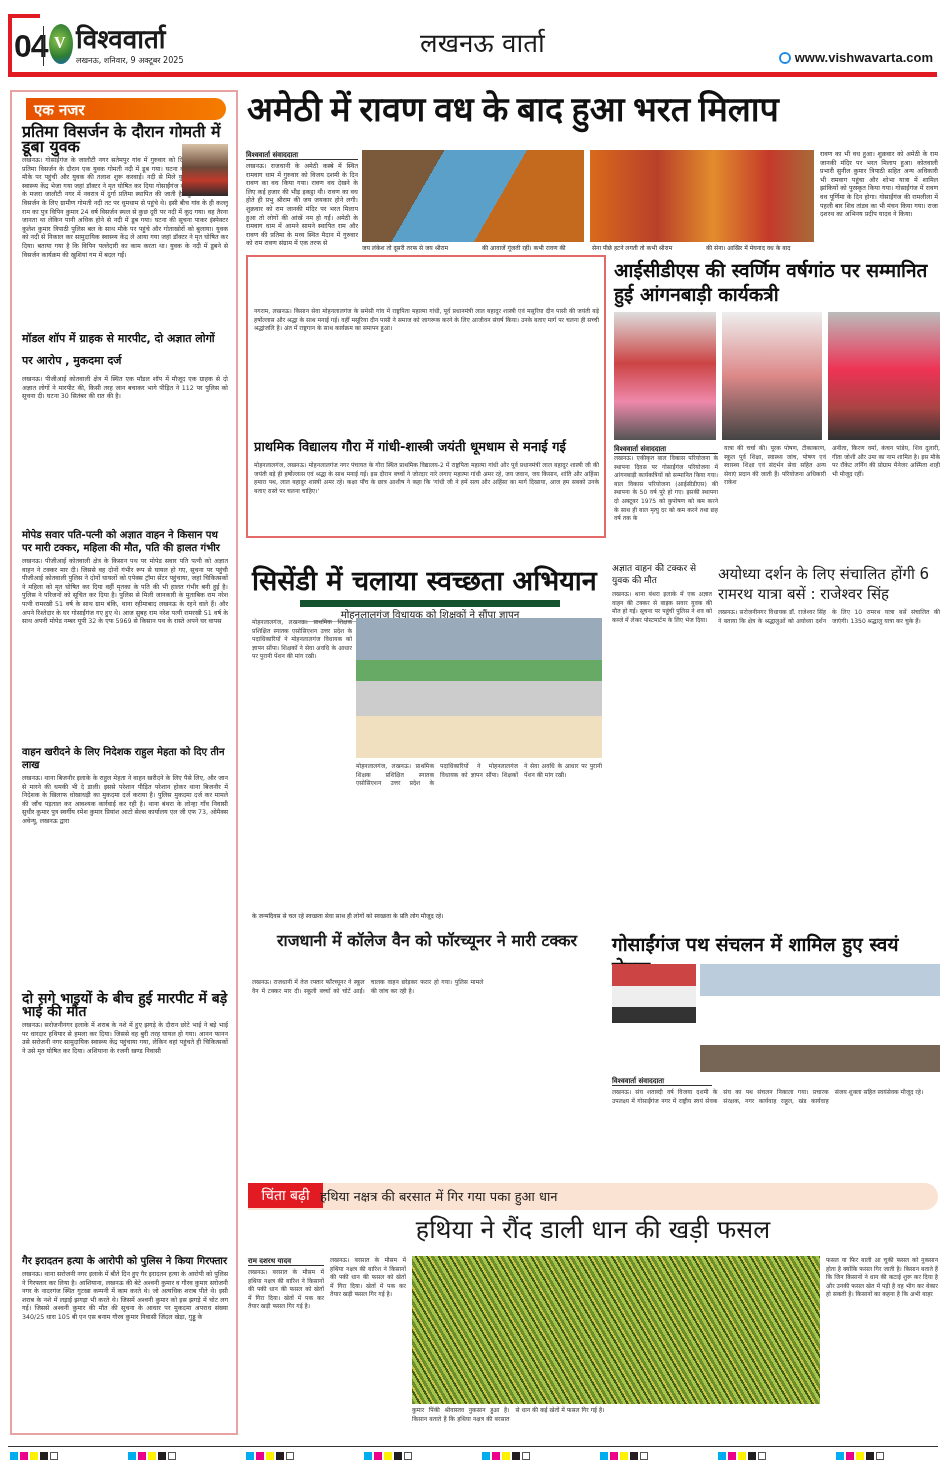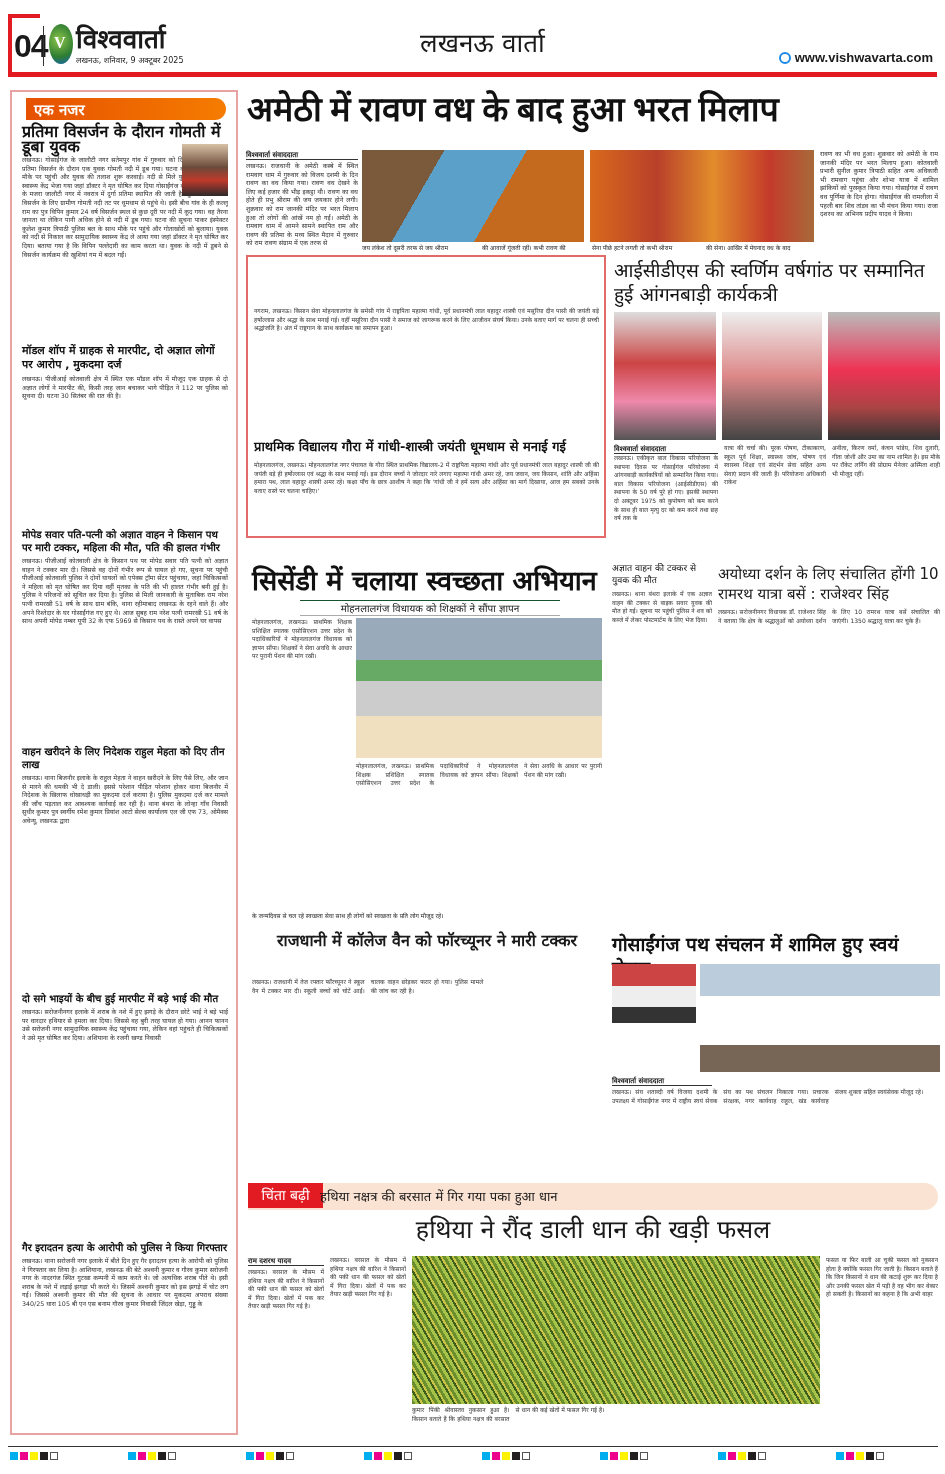--- a/index.html
+++ b/index.html
@@ -45,27 +45,27 @@
 <div class="section">लखनऊ वार्ता</div>
 <div class="web"><i></i><span>www.vishwavarta.com</span></div>
 <div class="hdr-line"></div>
 
 <div class="col-left">
  <div class="eknazar">एक नजर</div>
  <div class="abs" style="left:10px;top:32px;width:206px">
   <div class="ttl" style="font-size:16px;line-height:15px">प्रतिमा विसर्जन के दौरान गोमती में डूबा युवक</div>
   <div class="photo" style="left:160px;top:20px;width:46px;height:52px;background:linear-gradient(#d8c2a6,#6b4a3a 45%,#c0392b 70%,#2b2b2b)"></div>
   <div class="body" style="margin-top:2px;height:172px;overflow:hidden;padding-right:0">लखनऊ। गोसाईंगंज के जालौटी नगर सतेमपुर गांव में गुरुवार को दिन में तीन बजे दुर्गा प्रतिमा विसर्जन के दौरान एक युवक गोमती नदी में डूब गया। घटना की सूचना पर पुलिस मौके पर पहुंची और युवक की तलाश शुरू करवाई। नदी से मिले युवक को सामुदायिक स्वास्थ्य केंद्र भेजा गया जहां डॉक्टर ने मृत घोषित कर दिया गोसाईंगंज की गांवसभा सतेमपुर के मजरा जालौटी नगर में नवरात्र में दुर्गा प्रतिमा स्थापित की जाती है। गुरुवार को प्रतिमा विसर्जन के लिए ग्रामीण गोमती नदी तट पर धूमधाम से पहुंचे थे। इसी बीच गांव के ही कल्लू राम का पुत्र विपिन कुमार 24 वर्ष विसर्जन स्थल से कुछ दूरी पर नदी में कूद गया। वह तैरना जानता था लेकिन पानी अधिक होने से नदी में डूब गया। घटना की सूचना पाकर इंस्पेक्टर कुलेश कुमार त्रिपाठी पुलिस बल के साथ मौके पर पहुंचे और गोताखोरों को बुलाया। युवक को नदी से निकाल कर सामुदायिक स्वास्थ्य केंद्र ले आया गया जहां डॉक्टर ने मृत घोषित कर दिया। बताया गया है कि विपिन पल्लेदारी का काम करता था। युवक के नदी में डूबने से विसर्जन कार्यक्रम की खुशियां गम में बदल गईं।</div>
-  <div class="ttl" style="font-size:11px;line-height:14px;margin-top:16px">मॉडल शॉप में ग्राहक से मारपीट, दो अज्ञात लोगों पर आरोप , मुकदमा दर्ज</div>
+  <div class="ttl" style="font-size:11px;line-height:22px;margin-top:0">मॉडल शॉप में ग्राहक से मारपीट, दो अज्ञात लोगों पर आरोप , मुकदमा दर्ज</div>
   <div class="body" style="margin-top:3px;height:150px;overflow:hidden">लखनऊ। पीजीआई कोतवाली क्षेत्र में स्थित एक मॉडल शॉप में मौजूद एक ग्राहक से दो अज्ञात लोगों ने मारपीट की, किसी तरह जान बचाकर भागे पीड़ित ने 112 पर पुलिस को सूचना दी। घटना 30 सितंबर की रात की है।</div>
   <div class="ttl" style="font-size:10px;line-height:13px;margin-top:3px">मोपेड सवार पति-पत्नी को अज्ञात वाहन ने किसान पथ पर मारी टक्कर, महिला की मौत, पति की हालत गंभीर</div>
   <div class="body" style="margin-top:3px;height:185px;overflow:hidden">लखनऊ। पीजीआई कोतवाली क्षेत्र के किसान पथ पर मोपेड सवार पति पत्नी को अज्ञात वाहन ने टक्कर मार दी। जिससे वह दोनों गंभीर रूप से घायल हो गए, सूचना पर पहुंची पीजीआई कोतवाली पुलिस ने दोनों घायलों को एपेक्स ट्रॉमा सेंटर पहुंचाया, जहां चिकित्सकों ने महिला को मृत घोषित कर दिया वहीं मृतका के पति की भी हालत गंभीर बनी हुई है। पुलिस ने परिजनों को सूचित कर दिया है। पुलिस से मिली जानकारी के मुताबिक राम नरेश पत्नी रामरखी 51 वर्ष के साथ ग्राम बंकि, थाना रहीमाबाद लखनऊ के रहने वाले हैं। और अपने रिश्तेदार के घर गोसाईंगंज गए हुए थे। आज सुबह राम नरेश पत्नी रामरखी 51 वर्ष के साथ अपनी मोपेड नम्बर यूपी 32 के एफ 5969 से किसान पथ के रास्ते अपने घर वापस</div>
   <div class="ttl" style="font-size:10px;line-height:13px;margin-top:3px">वाहन खरीदने के लिए निदेशक राहुल मेहता को दिए तीन लाख</div>
   <div class="body" style="margin-top:3px;height:215px;overflow:hidden">लखनऊ। थाना बिजनौर इलाके के राहुल मेहता ने वाहन खरीदने के लिए पैसे लिए, और जान से मारने की धमकी भी दे डाली। इससे परेशान पीड़ित परेशान होकर थाना बिजनौर में निदेशक के खिलाफ धोखाधड़ी का मुकदमा दर्ज कराया है। पुलिस मुकदमा दर्ज कर मामले की जाँच पड़ताल कर आवश्यक कार्रवाई कर रही है। थाना बंथरा के लोन्हा गाँव निवासी सुधीर कुमार पुत्र स्वर्गीय रमेश कुमार प्रियांश आटो सेल्स कार्यालय एल जी एफ 73, ओमैक्स अवेन्यू, लखनऊ द्वारा</div>
-  <div class="ttl" style="font-size:10px;line-height:13px;margin-top:3px">दो सगे भाइयों के बीच हुई मारपीट में बड़े भाई की मौत</div>
+  <div class="ttl" style="font-size:14px;line-height:13px;margin-top:3px">दो सगे भाइयों के बीच हुई मारपीट में बड़े भाई की मौत</div>
   <div class="body" style="margin-top:3px;height:230px;overflow:hidden">लखनऊ। सरोजनीनगर इलाके में शराब के नशे में हुए झगड़े के दौरान छोटे भाई ने बड़े भाई पर धारदार हथियार से हमला कर दिया। जिससे वह बुरी तरह घायल हो गया। आनन फानन उसे सरोजनी नगर सामुदायिक स्वास्थ्य केंद्र पहुंचाया गया, लेकिन वहां पहुंचते ही चिकित्सकों ने उसे मृत घोषित कर दिया। अशियाना के रजनी खण्ड निवासी</div>
   <div class="ttl" style="font-size:10px;line-height:13px;margin-top:3px">गैर इरादतन हत्या के आरोपी को पुलिस ने किया गिरफ्तार</div>
   <div class="body" style="margin-top:3px;height:110px;overflow:hidden">लखनऊ। थाना सरोजनी नगर इलाके में बीते दिन हुए गैर इरादतन हत्या के आरोपी को पुलिस ने गिरफ्तार कर लिया है। आशियाना, लखनऊ की बेटे अश्वनी कुमार व गौरव कुमार सरोजनी नगर के नादरगंज स्थित गुटखा कम्पनी में काम करते थे। जो अत्यधिक शराब पीते थे। इसी शराब के नशे में लड़ाई झगड़ा भी करते थे। जिसमें अश्वनी कुमार को इस झगड़े में चोट लग गई। जिससे अश्वनी कुमार की मौत की सूचना के आधार पर मुकदमा अपराध संख्या 340/25 धारा 105 बी एन एस बनाम गौरव कुमार निवासी जिंदल खेड़ा, गुड्डू के</div>
  </div>
 </div>
 
 <div class="abs ttl" style="left:247px;top:90px;width:692px;font-size:34px;line-height:40px;font-family:Liberation Serif, serif">अमेठी में रावण वध के बाद हुआ भरत मिलाप</div>
 <div class="abs" style="left:246px;top:150px;width:112px">
  <div style="font-size:7px;font-weight:bold;border-bottom:1px solid #333;margin-bottom:2px">विश्ववार्ता संवाददाता</div>
  <div class="body" style="height:92px;overflow:hidden">लखनऊ। राजधानी के अमेठी कस्बे में स्थित रामवाग धाम में गुरुवार को विजय दशमी के दिन रावण का वध किया गया। रावण वध देखने के लिए कई हजार की भीड़ इकट्ठा थी। रावण का वध होते ही प्रभु श्रीराम की जय जयकार होने लगी। शुक्रवार को राम जानकी मंदिर पर भरत मिलाप हुआ तो लोगों की आंखें नम हो गईं। अमेठी के रामवाग धाम में आमने सामने स्थापित राम और रावण की प्रतिमा के मध्य स्थित मैदान में गुरुवार को राम रावण संग्राम में एक तरफ से</div>
@@ -77,41 +77,41 @@
 <div class="abs capt" style="left:592px;top:244px">सेना पीछे हटने लगती तो कभी श्रीराम</div>
 <div class="abs capt" style="left:706px;top:244px">की सेना। आखिर में मेघनाद वध के बाद</div>
 <div class="abs body" style="left:820px;top:150px;width:118px;height:102px;overflow:hidden">रावण का भी वध हुआ। शुक्रवार को अमेठी के राम जानकी मंदिर पर भरत मिलाप हुआ। कोतवाली प्रभारी सुनील कुमार त्रिपाठी सहित अन्य अधिकारी भी रामवाग पहुंचा और शोभा यात्रा में शामिल झांकियों को पुरस्कृत किया गया। गोसाईंगंज में रावण वध पूर्णिमा के दिन होगा। गोसाईंगंज की रामलीला में पहली बार शिव तांडव का भी मंचन किया गया। राजा दशरथ का अभिनय प्रदीप यादव ने किया।</div>
 
 <div class="box-red" style="left:246px;top:255px;width:360px;height:283px">
  <div class="body" style="position:absolute;left:6px;top:50px;width:345px;height:120px;overflow:hidden;font-size:6px">नगराम, लखनऊ। किसान सेवा मोहनलालगंज के समेसी गांव में राष्ट्रपिता महात्मा गांधी, पूर्व प्रधानमंत्री लाल बहादुर शास्त्री एवं मसूरिया दीन पासी की जयंती बड़े हर्षोल्लास और श्रद्धा के साथ मनाई गई। वहीं मसूरिया दीन पासी ने समाज को जागरूक करने के लिए आजीवन संघर्ष किया। उनके बताए मार्ग पर चलना ही सच्ची श्रद्धांजलि है। अंत में राष्ट्रगान के साथ कार्यक्रम का समापन हुआ।</div>
  <div class="ttl" style="position:absolute;left:6px;top:182px;width:345px;font-size:13px;line-height:16px">प्राथमिक विद्यालय गौरा में गांधी-शास्त्री जयंती धूमधाम से मनाई गई</div>
  <div class="body" style="position:absolute;left:6px;top:204px;width:345px;height:72px;overflow:hidden;font-size:6px">मोहनलालगंज, लखनऊ। मोहनलालगंज नगर पंचायत के गौरा स्थित प्राथमिक विद्यालय-2 में राष्ट्रपिता महात्मा गांधी और पूर्व प्रधानमंत्री लाल बहादुर शास्त्री जी की जयंती बड़े ही हर्षोल्लास एवं श्रद्धा के साथ मनाई गई। इस दौरान बच्चों ने जोरदार नारे लगाए महात्मा गांधी अमर रहे, जय जवान, जय किसान, शांति और अहिंसा हमारा पथ, लाल बहादुर शास्त्री अमर रहे। कक्षा पाँच के छात्र आशीष ने कहा कि 'गांधी जी ने हमें सत्य और अहिंसा का मार्ग दिखाया, आज हम सबको उनके बताए रास्ते पर चलना चाहिए।'</div>
 </div>
 
-<div class="abs ttl" style="left:614px;top:258px;width:326px;font-size:19px;line-height:24px;font-weight:normal;color:#111">आईसीडीएस की स्वर्णिम वर्षगांठ पर सम्मानित हुई आंगनबाड़ी कार्यकत्री</div>
+<div class="abs ttl" style="left:614px;top:258px;width:326px;font-size:19px;line-height:24px;font-weight:bold;color:#111">आईसीडीएस की स्वर्णिम वर्षगांठ पर सम्मानित हुई आंगनबाड़ी कार्यकत्री</div>
 <div class="photo" style="left:614px;top:312px;width:102px;height:128px;background:linear-gradient(#ddd,#c44 40%,#e8a 70%,#555)"></div>
 <div class="photo" style="left:722px;top:312px;width:100px;height:128px;background:linear-gradient(#eee,#d88 50%,#444)"></div>
 <div class="photo" style="left:828px;top:312px;width:112px;height:128px;background:linear-gradient(#bbb,#e35 45%,#a44 75%,#333)"></div>
 <div class="abs" style="left:614px;top:444px;width:104px">
  <div style="font-size:7px;font-weight:bold;border-bottom:1px solid #333">विश्ववार्ता संवाददाता</div>
  <div class="body" style="height:88px;overflow:hidden;font-size:6px">लखनऊ। एकीकृत बाल विकास परियोजना के स्थापना दिवस पर गोसाईंगंज परियोजना में आंगनबाड़ी कार्यकत्रियों को सम्मानित किया गया। बाल विकास परियोजना (आईसीडीएस) की स्थापना के 50 वर्ष पूरे हो गए। इसकी स्थापना दो अक्टूबर 1975 को कुपोषण को कम करने के साथ ही बाल मृत्यु दर को कम करने तथा छह वर्ष तक के</div>
 </div>
 <div class="abs body" style="left:724px;top:444px;width:102px;height:96px;overflow:hidden;font-size:6px">यात्रा की चर्चा की। पूरक पोषण, टीकाकरण, स्कूल पूर्व शिक्षा, स्वास्थ्य जांच, पोषण एवं स्वास्थ्य शिक्षा एवं संदर्भन सेवा सहित अन्य सेवाएं प्रदान की जाती हैं। परियोजना अधिकारी राकेश</div>
 <div class="abs body" style="left:832px;top:444px;width:108px;height:96px;overflow:hidden;font-size:6px">अनीता, किरण वर्मा, कंचन पांडेय, शिव दुलारी, गीता जोशी और उमा का नाम शामिल है। इस मौके पर रॉकेट लर्निंग की प्रोग्राम मैनेजर अस्मिता शाही भी मौजूद रहीं।</div>
 
 <div class="abs ttl" style="left:252px;top:568px;width:350px;font-size:27px;line-height:26px">सिसेंडी में चलाया स्वच्छता अभियान</div>
-<div class="abs" style="left:300px;top:600px;width:260px;text-align:center;font-size:10px;border-top:1px solid #14532d;border-bottom:1px solid #aaa">मोहनलालगंज विधायक को शिक्षकों ने सौंपा ज्ञापन</div>
+<div class="abs" style="left:300px;top:600px;width:260px;text-align:center;font-size:10px;border-top:7px solid #14532d;border-bottom:1px solid #aaa">मोहनलालगंज विधायक को शिक्षकों ने सौंपा ज्ञापन</div>
 <div class="abs body" style="left:252px;top:618px;width:100px;height:290px;overflow:hidden;font-size:6px">मोहनलालगंज, लखनऊ। प्राथमिक शिक्षक प्रशिक्षित स्नातक एसोसिएशन उत्तर प्रदेश के पदाधिकारियों ने मोहनलालगंज विधायक को ज्ञापन सौंपा। शिक्षकों ने सेवा अवधि के आधार पर पुरानी पेंशन की मांग रखी।</div>
 <div class="photo" style="left:356px;top:618px;width:246px;height:140px;background:linear-gradient(#9ab 0 30%,#6a6 30% 45%,#ccc 45% 70%,#f0e0c0 70%)"></div>
 <div class="abs body" style="left:356px;top:762px;width:246px;height:150px;overflow:hidden;font-size:6px;column-count:3;column-gap:6px">मोहनलालगंज, लखनऊ। प्राथमिक शिक्षक प्रशिक्षित स्नातक एसोसिएशन उत्तर प्रदेश के पदाधिकारियों ने मोहनलालगंज विधायक को ज्ञापन सौंपा। शिक्षकों ने सेवा अवधि के आधार पर पुरानी पेंशन की मांग रखी।</div>
 <div class="abs capt" style="left:252px;top:912px;width:350px">के जन्मदिवस से चल रहे स्वच्छता सेवा साथ ही लोगों को स्वच्छता के प्रति लोग मौजूद रहे।</div>
 
 <div class="abs ttl" style="left:612px;top:562px;width:100px;font-size:9px;line-height:12px;font-weight:normal">अज्ञात वाहन की टक्कर से युवक की मौत</div>
 <div class="abs body" style="left:612px;top:590px;width:100px;height:325px;overflow:hidden;font-size:6px">लखनऊ। थाना बंथरा इलाके में एक अज्ञात वाहन की टक्कर से बाइक सवार युवक की मौत हो गई। सूचना पर पहुंची पुलिस ने शव को कब्जे में लेकर पोस्टमार्टम के लिए भेज दिया।</div>
-<div class="abs" style="left:718px;top:564px;width:222px;font-size:15px;line-height:20px">अयोध्या दर्शन के लिए संचालित होंगी 10 रामरथ यात्रा बसें : राजेश्वर सिंह</div>
+<div class="abs" style="left:718px;top:564px;width:222px;font-size:15px;line-height:20px">अयोध्या दर्शन के लिए संचालित होंगी 6 रामरथ यात्रा बसें : राजेश्वर सिंह</div>
 <div class="abs body" style="left:718px;top:608px;width:222px;height:305px;overflow:hidden;font-size:6px;column-count:2;column-gap:6px">लखनऊ। सरोजनीनगर विधायक डॉ. राजेश्वर सिंह ने बताया कि क्षेत्र के श्रद्धालुओं को अयोध्या दर्शन के लिए 10 रामरथ यात्रा बसें संचालित की जाएंगी। 1350 श्रद्धालु यात्रा कर चुके हैं।</div>
 
 <div class="abs" style="left:252px;top:930px;width:350px;text-align:center;font-size:16px;line-height:21px;font-weight:bold">राजधानी में कॉलेज वैन को फॉरच्यूनर ने मारी टक्कर</div>
 <div class="abs body" style="left:252px;top:978px;width:350px;height:195px;overflow:hidden;font-size:6px;column-count:3;column-gap:6px">लखनऊ। राजधानी में तेज रफ्तार फॉरच्यूनर ने स्कूल वैन में टक्कर मार दी। स्कूली बच्चों को चोटें आईं। चालक वाहन छोड़कर फरार हो गया। पुलिस मामले की जांच कर रही है।</div>
 
 <div class="abs ttl" style="left:612px;top:932px;width:328px;font-size:19px;line-height:24px">गोसाईंगंज पथ संचलन में शामिल हुए स्वयं सेवक</div>
 <div class="photo" style="left:612px;top:964px;width:84px;height:108px;background:linear-gradient(#c44 0 20%,#eee 20% 40%,#333 40% 55%,#fff 55%)"></div>
 <div class="photo" style="left:700px;top:964px;width:240px;height:108px;background:linear-gradient(#bcd 0 30%,#fff 30% 75%,#765 75%)"></div>
 <div class="abs" style="left:612px;top:1076px;width:100px;font-size:7px;font-weight:bold;border-bottom:1px solid #333">विश्ववार्ता संवाददाता</div>
 <div class="abs body" style="left:612px;top:1088px;width:328px;height:82px;overflow:hidden;font-size:6px;column-count:3;column-gap:6px">लखनऊ। संघ शताब्दी वर्ष विजया दशमी के उपलक्ष्य में गोसाईंगंज नगर में राष्ट्रीय स्वयं सेवक संघ का पथ संचलन निकाला गया। प्रचारक संरक्षक, नगर कार्यवाह राहुल, खंड कार्यवाह संजय शुक्ला सहित स्वयंसेवक मौजूद रहे।</div>

